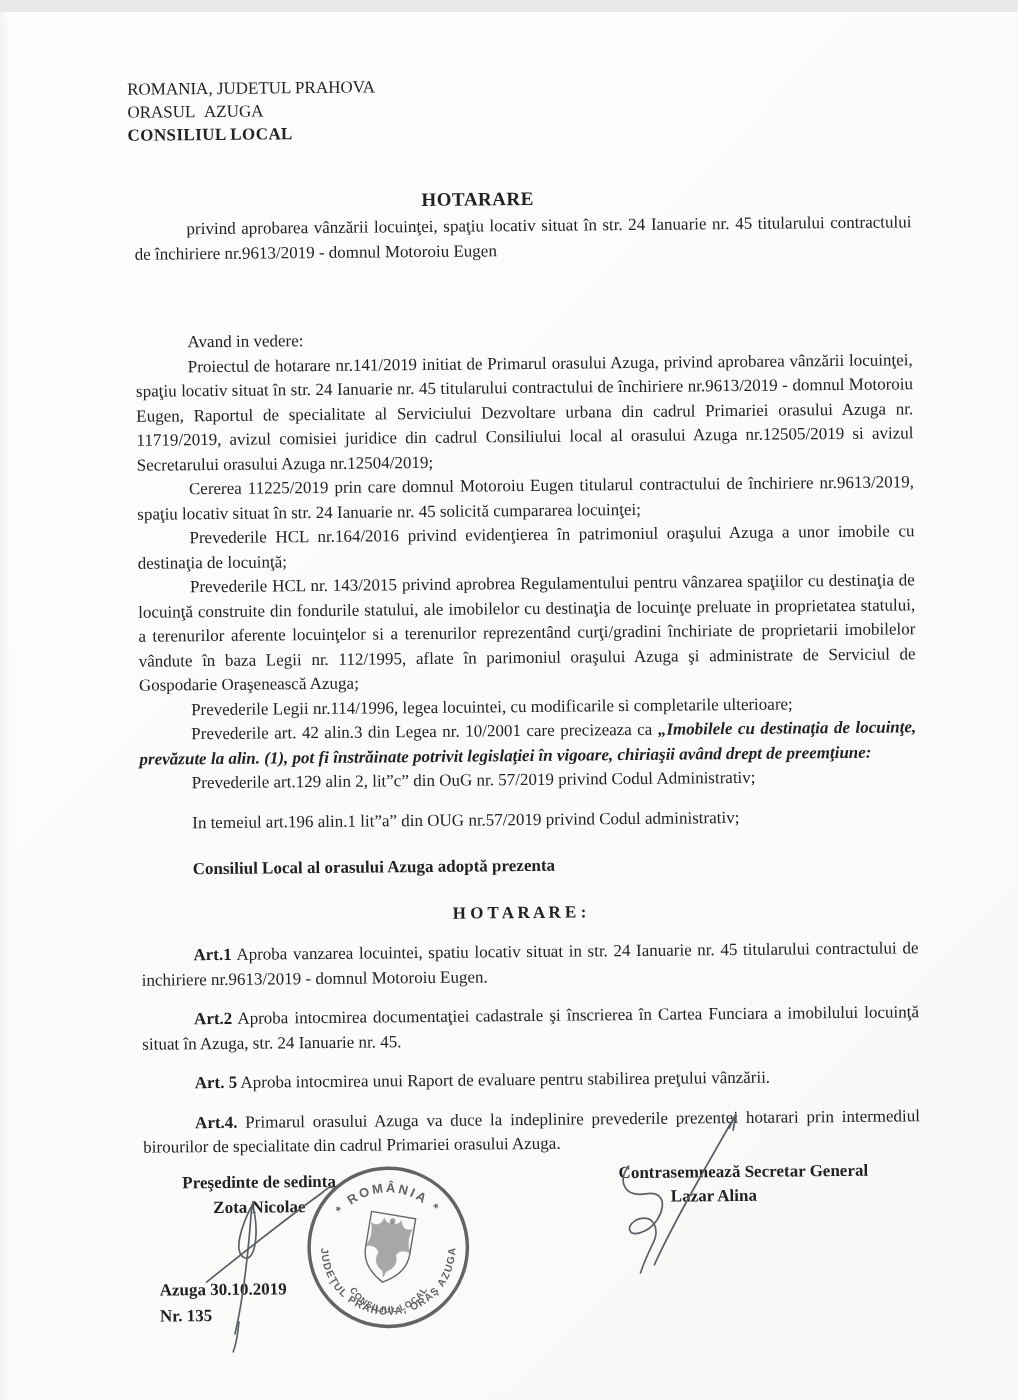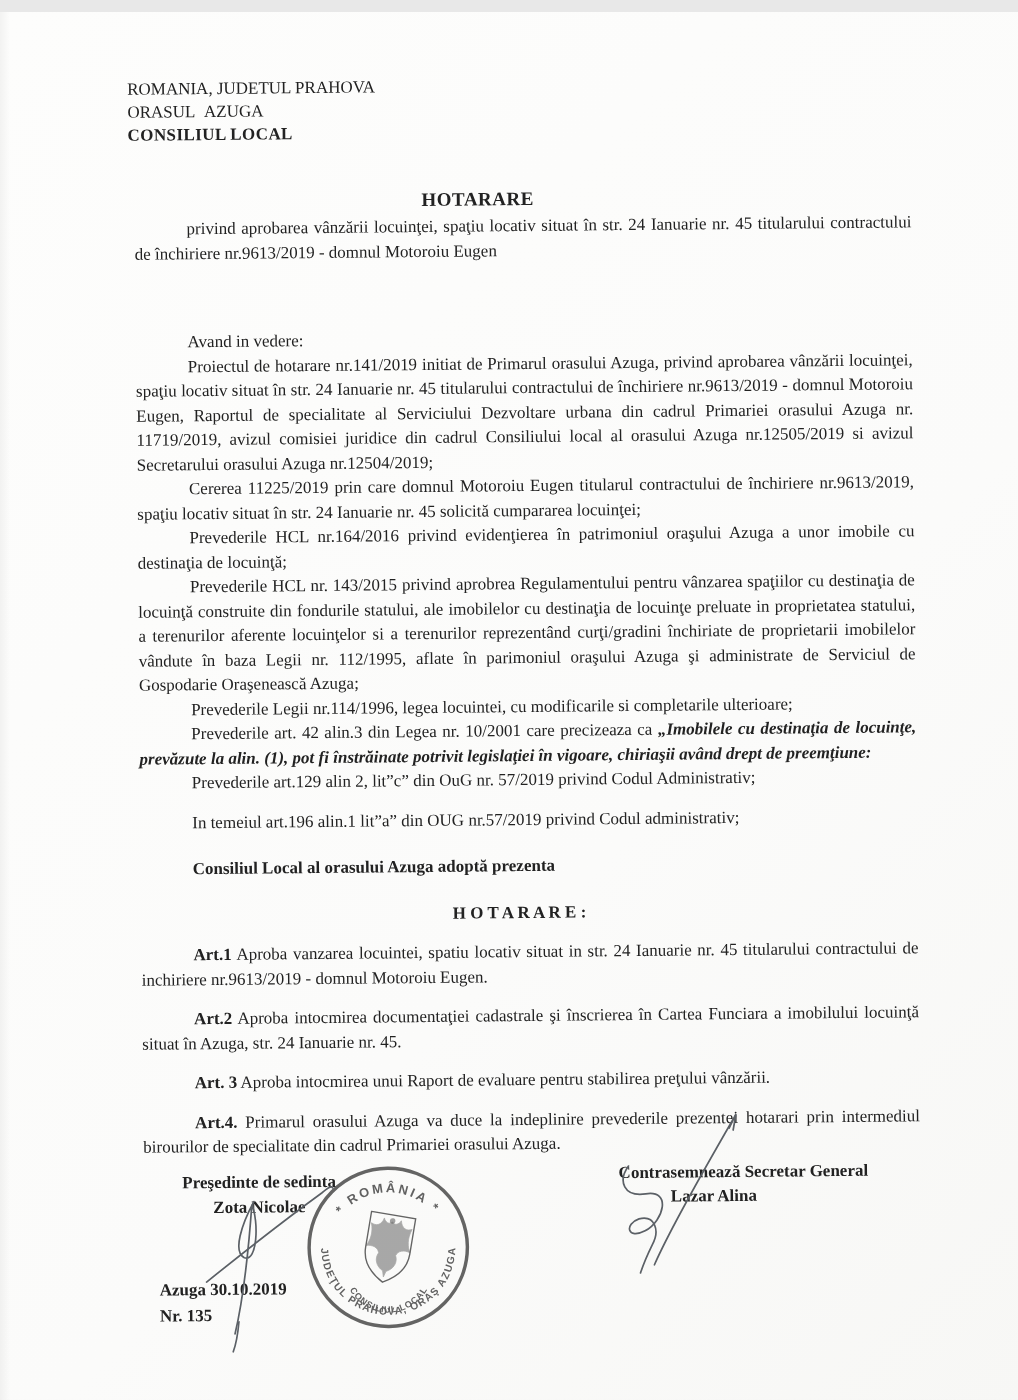--- a/index.html
+++ b/index.html
@@ -77,21 +77,21 @@
         <p class="ind just"><span>Prevederile HCL nr.164/2016 privind evidenţierea în patrimoniul oraşului Azuga a unor imobile cu destinaţia de locuinţă;</span></p>
         <p class="ind just"><span>Prevederile HCL nr. 143/2015 privind aprobrea Regulamentului pentru vânzarea spaţiilor cu destinaţia de locuinţă construite din fondurile statului, ale imobilelor cu destinaţia de locuinţe preluate in proprietatea statului, a terenurilor aferente locuinţelor si a terenurilor reprezentând curţi/gradini închiriate de proprietarii imobilelor vândute în baza Legii nr. 112/1995, aflate în parimoniul oraşului Azuga şi administrate de Serviciul de Gospodarie Oraşenească Azuga;</span></p>
         <p class="ind just"><span>Prevederile Legii nr.114/1996, legea locuintei, cu modificarile si completarile ulterioare;</span></p>
         <p class="ind just"><span>Prevederile art. 42 alin.3 din Legea nr. 10/2001 care precizeaza ca </span><span class="b i">„Imobilele cu destinaţia de locuinţe, prevăzute la alin. (1), pot fi înstrăinate potrivit legislaţiei în vigoare, chiriaşii având drept de preemţiune:</span></p>
         <p class="ind"><span>Prevederile art.129 alin 2, lit”c” din OuG nr. 57/2019 privind Codul Administrativ;</span></p>
         <p class="ind g2"><span>In temeiul art.196 alin.1 lit”a” din OUG nr.57/2019 privind Codul administrativ;</span></p>
         <p class="ind g3"><span class="b">Consiliul Local al orasului Azuga adoptă prezenta</span></p>
         <p class="center g3"><span class="b">H O T A R A R E :</span></p>
         <p class="ind just g2"><span class="b">Art.1</span><span>  Aproba  vanzarea locuintei, spatiu locativ situat in  str. 24 Ianuarie nr. 45 titularului contractului de inchiriere  nr.9613/2019 -  domnul Motoroiu Eugen.</span></p>
         <p class="ind just g2"><span class="b">Art.2</span><span> Aproba intocmirea documentaţiei cadastrale şi înscrierea în Cartea Funciara a imobilului locuinţă situat în Azuga, str. 24 Ianuarie nr. 45.</span></p>
-        <p class="ind g2"><span class="b">Art. 3</span><span> Aproba intocmirea unui Raport de evaluare pentru stabilirea preţului vânzării.</span></p>
+        <p class="ind g2"><span class="b">Art. 5</span><span> Aproba intocmirea unui Raport de evaluare pentru stabilirea preţului vânzării.</span></p>
         <p class="ind just g2"><span class="b">Art.4.</span><span> Primarul orasului Azuga va duce la indeplinire prevederile prezentei hotarari prin intermediul birourilor de specialitate din cadrul Primariei orasului Azuga.</span></p>
       </div>
 
     <div class="sig-left">
       <div>Preşedinte de sedinta</div>
       <div>Zota Nicolae</div>
     </div>
 
     <div class="sig-left-date">
       <div>Azuga 30.10.2019</div>

